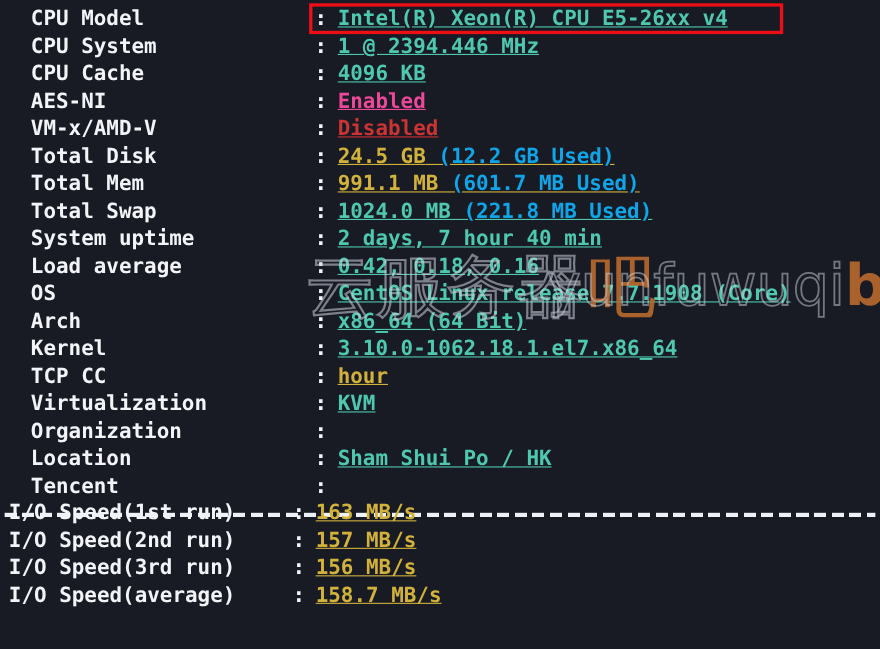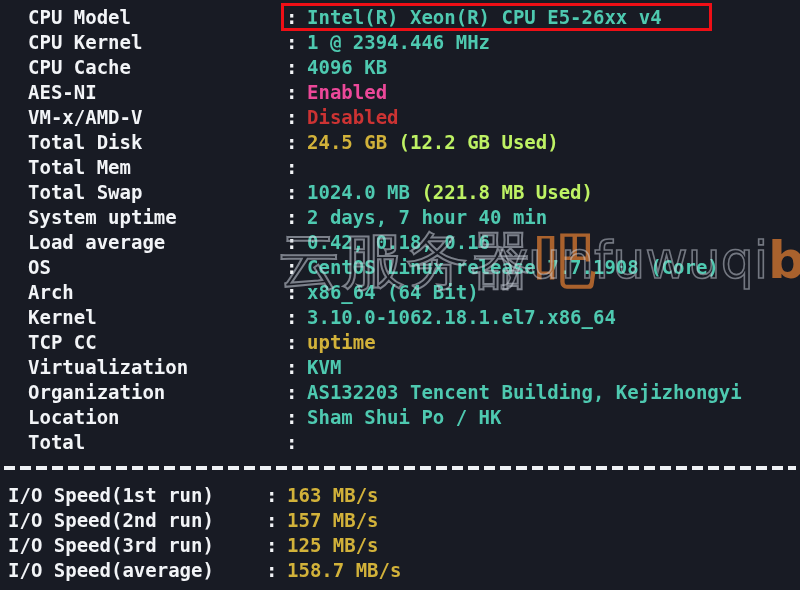--- a/index.html
+++ b/index.html
@@ -46,27 +46,28 @@
     position: absolute;
     left: 266px;
     top: 0;
     color: #f2f4f7;
   }
   .value {
     position: absolute;
     left: 287px;
     top: 0;
     white-space: pre;
+    text-decoration: underline;
   }
   .v-cyan   { color: #4ec9b0; }
   .v-green  { color: #ec4899; }
   .v-red    { color: #cc3333; }
   .v-gold   { color: #d2b23a; }
 
-  .value .sub { color: #bef264; }
+  .value .sub { color: #0ea5e9; }
 
   
   #cpu-model-highlight {
     position: absolute;
     left: 281px;
     top: 3px;
     width: 431px;
     height: 28px;
     border: 3px solid #ee0f16;
     box-sizing: border-box;
@@ -93,21 +94,21 @@
       to right,
       #eef1f5 0px, #eef1f5 11px,
       rgba(0,0,0,0) 11px, rgba(0,0,0,0) 16px
     );
   }
 
   
   #io-block {
     position: absolute;
     left: 0;
-    top: 483px;
+    top: 454px;
     width: 800px;
     text-align: right;
   }
   #io-block .label { left: 8px; }
   #io-block .colon { left: 266px; }
   #io-block .value { left: 287px; }
 
   
   #watermark {
     position: absolute;
@@ -153,49 +154,49 @@
     font-weight: bold;
   }
 </style>
 </head>
 <body>
 
 <div id="terminal">
 
   <div id="info-block">
       <div class="row"><span class="label">CPU Model</span><span class="colon">:</span><span class="value v-cyan"><span>Intel(R) Xeon(R) CPU E5-26xx v4</span></span></div>
-      <div class="row"><span class="label">CPU Kernel</span><span class="colon">:</span><span class="value v-cyan"><span>1 @ 2394.446 MHz</span></span></div>
+      <div class="row"><span class="label">CPU System</span><span class="colon">:</span><span class="value v-cyan"><span>1 @ 2394.446 MHz</span></span></div>
       <div class="row"><span class="label">CPU Cache</span><span class="colon">:</span><span class="value v-cyan"><span>4096 KB</span></span></div>
       <div class="row"><span class="label">AES-NI</span><span class="colon">:</span><span class="value v-green"><span>Enabled</span></span></div>
       <div class="row"><span class="label">VM-x/AMD-V</span><span class="colon">:</span><span class="value v-red"><span>Disabled</span></span></div>
       <div class="row"><span class="label">Total Disk</span><span class="colon">:</span><span class="value v-gold"><span>24.5 GB</span><span class="sub"> (12.2 GB Used)</span></span></div>
-      <div class="row"><span class="label">Total Mem</span><span class="colon">:</span></div>
+      <div class="row"><span class="label">Total Mem</span><span class="colon">:</span><span class="value v-gold"><span>991.1 MB</span><span class="sub"> (601.7 MB Used)</span></span></div>
       <div class="row"><span class="label">Total Swap</span><span class="colon">:</span><span class="value v-cyan"><span>1024.0 MB</span><span class="sub"> (221.8 MB Used)</span></span></div>
       <div class="row"><span class="label">System uptime</span><span class="colon">:</span><span class="value v-cyan"><span>2 days, 7 hour 40 min</span></span></div>
       <div class="row"><span class="label">Load average</span><span class="colon">:</span><span class="value v-cyan"><span>0.42, 0.18, 0.16</span></span></div>
       <div class="row"><span class="label">OS</span><span class="colon">:</span><span class="value v-cyan"><span>CentOS Linux release 7.7.1908 (Core)</span></span></div>
       <div class="row"><span class="label">Arch</span><span class="colon">:</span><span class="value v-cyan"><span>x86_64 (64 Bit)</span></span></div>
       <div class="row"><span class="label">Kernel</span><span class="colon">:</span><span class="value v-cyan"><span>3.10.0-1062.18.1.el7.x86_64</span></span></div>
-      <div class="row"><span class="label">TCP CC</span><span class="colon">:</span><span class="value v-gold"><span>uptime</span></span></div>
+      <div class="row"><span class="label">TCP CC</span><span class="colon">:</span><span class="value v-gold"><span>hour</span></span></div>
       <div class="row"><span class="label">Virtualization</span><span class="colon">:</span><span class="value v-cyan"><span>KVM</span></span></div>
-      <div class="row"><span class="label">Organization</span><span class="colon">:</span><span class="value v-cyan"><span>AS132203 Tencent Building, Kejizhongyi</span></span></div>
+      <div class="row"><span class="label">Organization</span><span class="colon">:</span></div>
       <div class="row"><span class="label">Location</span><span class="colon">:</span><span class="value v-cyan"><span>Sham Shui Po / HK</span></span></div>
-      <div class="row"><span class="label">Total</span><span class="colon">:</span></div>
+      <div class="row"><span class="label">Tencent</span><span class="colon">:</span></div>
     </div>
 
   <div id="cpu-model-highlight"></div>
 
   <div id="separator">
     <span class="dash-line"></span>
   </div>
 
   <div id="io-block">
       <div class="row"><span class="label">I/O Speed(1st run)</span><span class="colon">:</span><span class="value v-gold"><span>163 MB/s</span></span></div>
       <div class="row"><span class="label">I/O Speed(2nd run)</span><span class="colon">:</span><span class="value v-gold"><span>157 MB/s</span></span></div>
-      <div class="row"><span class="label">I/O Speed(3rd run)</span><span class="colon">:</span><span class="value v-gold"><span>125 MB/s</span></span></div>
+      <div class="row"><span class="label">I/O Speed(3rd run)</span><span class="colon">:</span><span class="value v-gold"><span>156 MB/s</span></span></div>
       <div class="row"><span class="label">I/O Speed(average)</span><span class="colon">:</span><span class="value v-gold"><span>158.7 MB/s</span></span></div>
     </div>
 
   <div id="watermark">
     <div class="wm-cn">
       <span>云服务器</span><span class="hot">吧</span>
     </div>
     <div class="wm-en">
       <span>yunfuwuqi</span><span class="hot">ba</span>
     </div>

